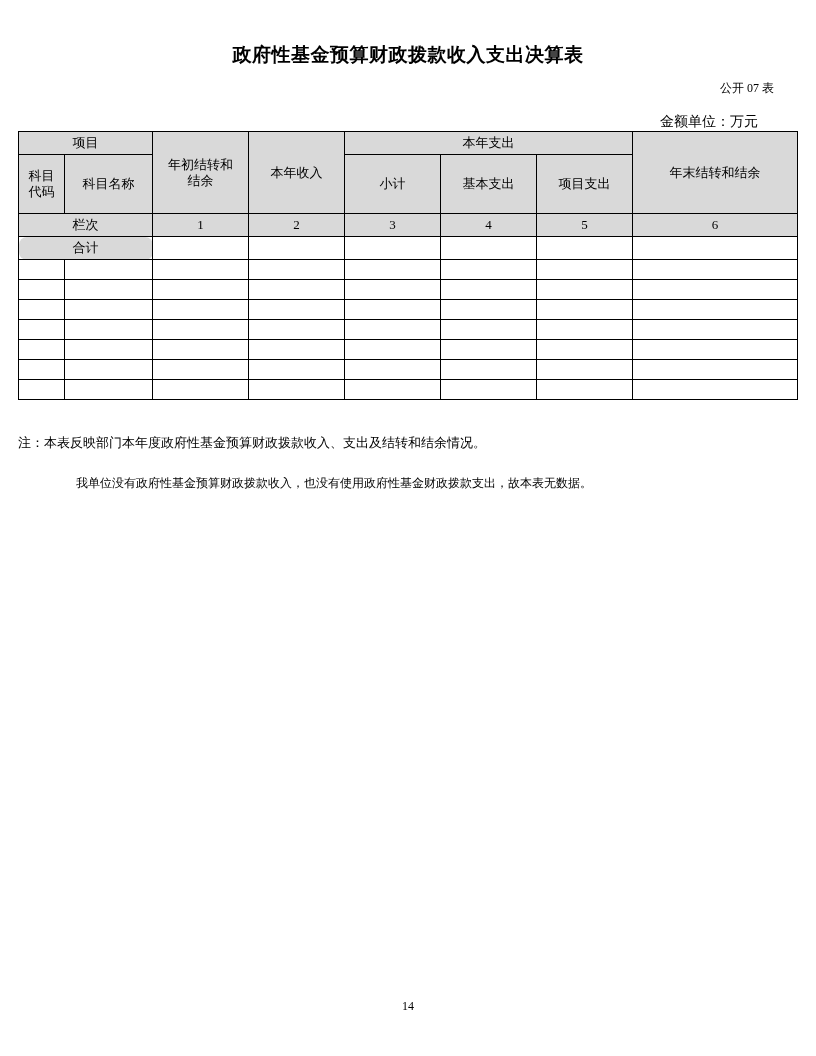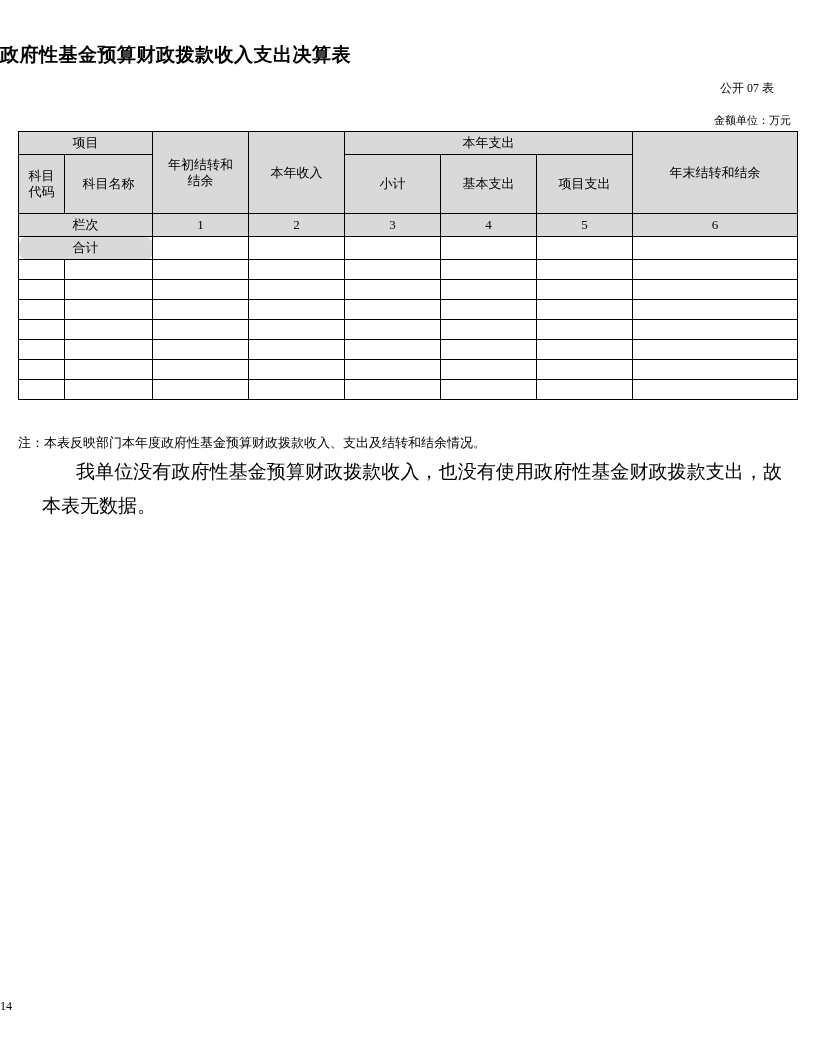--- a/index.html
+++ b/index.html
@@ -19,21 +19,21 @@
     position: absolute;
     left: 0; top: 0;
     width: 816px;
     height: 1056px;
   }
   .doc-title {
     position: absolute;
     top: 42px;
     left: 0;
     width: 816px;
-    text-align: left;
+    text-align: center;
     font-size: 19px;
     font-weight: bold;
     letter-spacing: 0.5px;
   }
   .form-code {
     position: absolute;
     top: 80px;
     right: 42px;
     font-size: 12px;
   }
@@ -41,22 +41,22 @@
     position: absolute;
     top: 95px;
     left: 18px;
     font-size: 12.5px;
     line-height: 17px;
     width: 200px;
   }
   .unit-line {
     position: absolute;
     top: 113px;
-    right: 25px;
-    font-size: 11px;
+    right: 58px;
+    font-size: 14px;
   }
 
   table.main {
     position: absolute;
     top: 131px;
     left: 18px;
     width: 779px;
     border-collapse: collapse;
     table-layout: fixed;
   }
@@ -81,34 +81,34 @@
 
   .note {
     position: absolute;
     top: 398px;
     left: 18px;
     font-size: 13px;
     margin-top: 36px;
   }
   .body-text {
     position: absolute;
-    top: 455px;
+    top: 466px;
     left: 42px;
     width: 740px;
-    font-size: 19px;
+    font-size: 12px;
     line-height: 34px;
     text-indent: 34px;
     text-align: justify;
   }
   .page-number {
     position: absolute;
     bottom: 42px;
     left: 0;
     width: 816px;
-    text-align: left;
+    text-align: center;
     font-size: 12px;
   }
 </style>
 </head>
 <body>
 
 <div class="page">
 
   <div class="doc-title">政府性基金预算财政拨款收入支出决算表</div>
 

